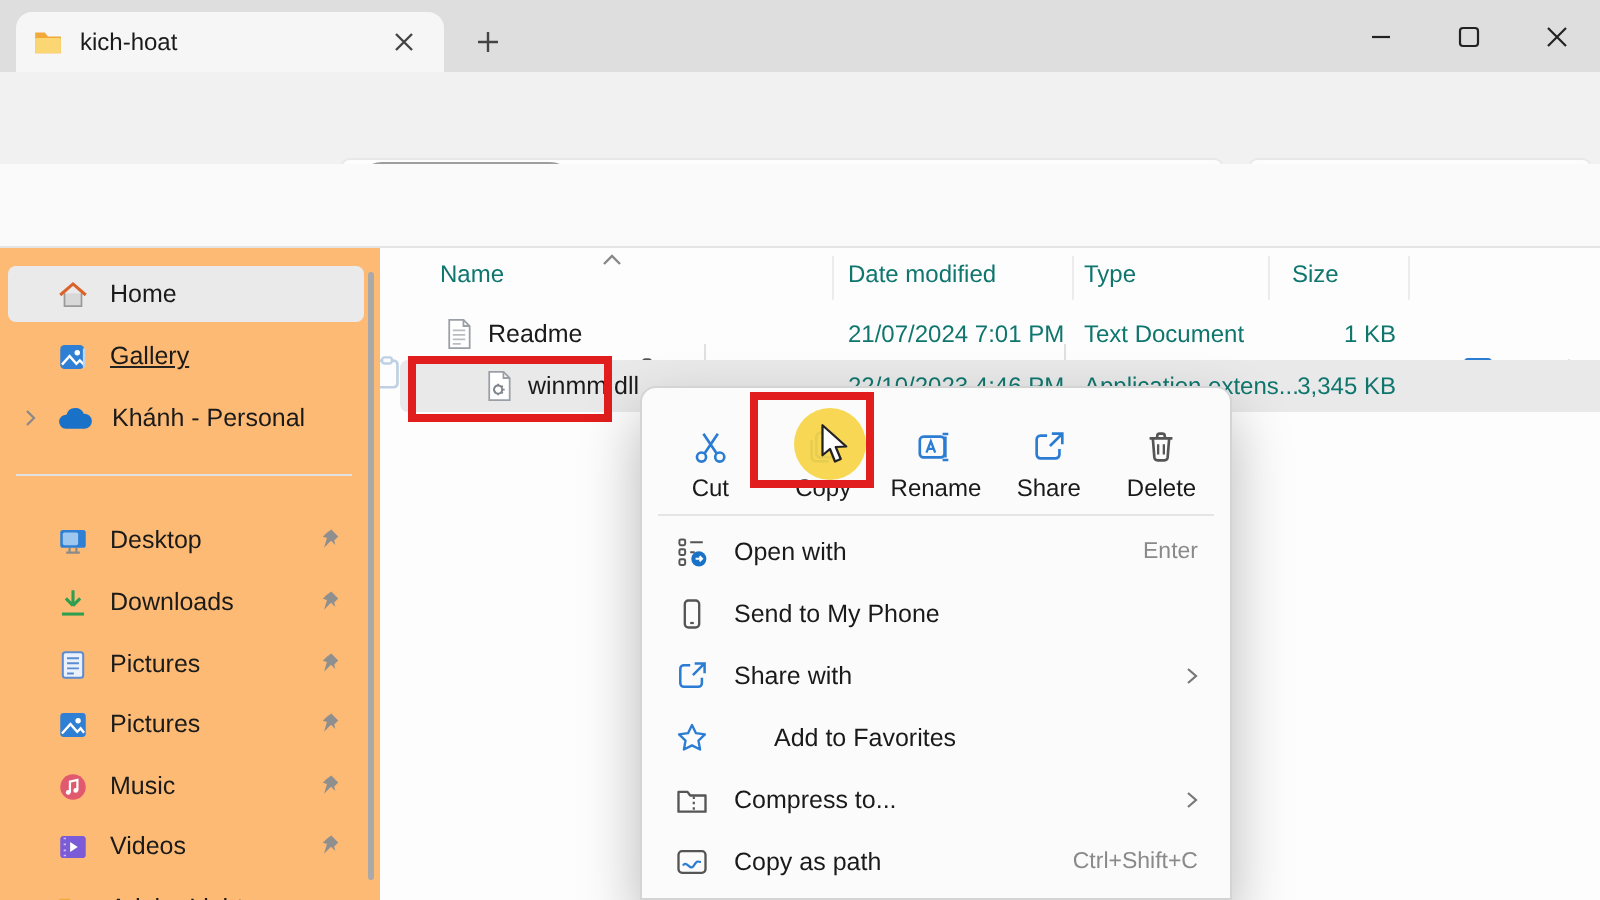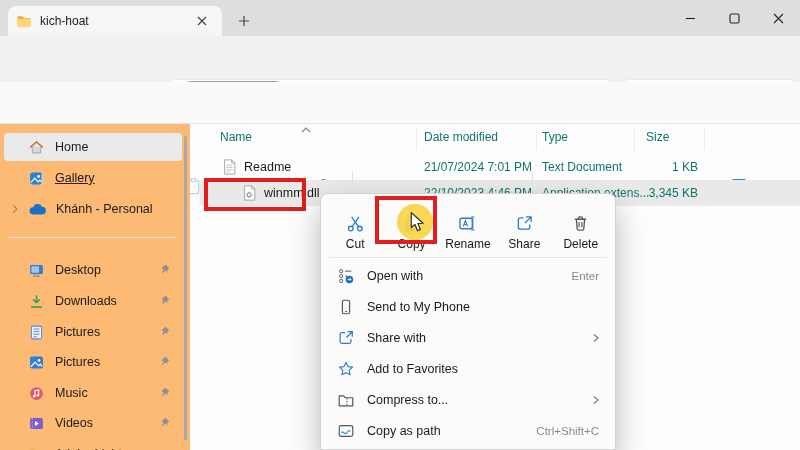--- a/index.html
+++ b/index.html
@@ -476,21 +476,21 @@
           <path d="M9 4H5.5A2 2 0 0 0 3.5 6v8a2 2 0 0 0 2 2h8a2 2 0 0 0 2-2v-3" fill="none" stroke="#2b7cd3" stroke-width="1.4"></path>
           <path d="M11.5 3H17v5.5 M17 3l-6.5 6.5" fill="none" stroke="#2b7cd3" stroke-width="1.4"></path>
         </svg>
       </span>
       <span class="clbl">Share with</span>
       <svg class="sub" width="10" height="10" viewBox="0 0 10 10">
         <path d="M3 1.5L7 5 3 8.5" stroke="#777" stroke-width="1.1" fill="none"></path>
       </svg>
     </div>
 
-    <div class="ctx-item" style="top:159px;">
+    <div class="ctx-item" style="top:159px;gap:20px;">
       <span class="cic">
         <svg width="18" height="18" viewBox="0 0 20 20">
           <path d="M10 2.8l2.2 4.5 5 .7-3.6 3.5.9 4.9L10 14.1l-4.5 2.3.9-4.9L2.8 8l5-.7Z" fill="none" stroke="#2b7cd3" stroke-width="1.3" stroke-linejoin="round"></path>
         </svg>
       </span>
       <span class="clbl">Add to Favorites</span>
     </div>
 
     <div class="ctx-item" style="top:190px;">
       <span class="cic">

